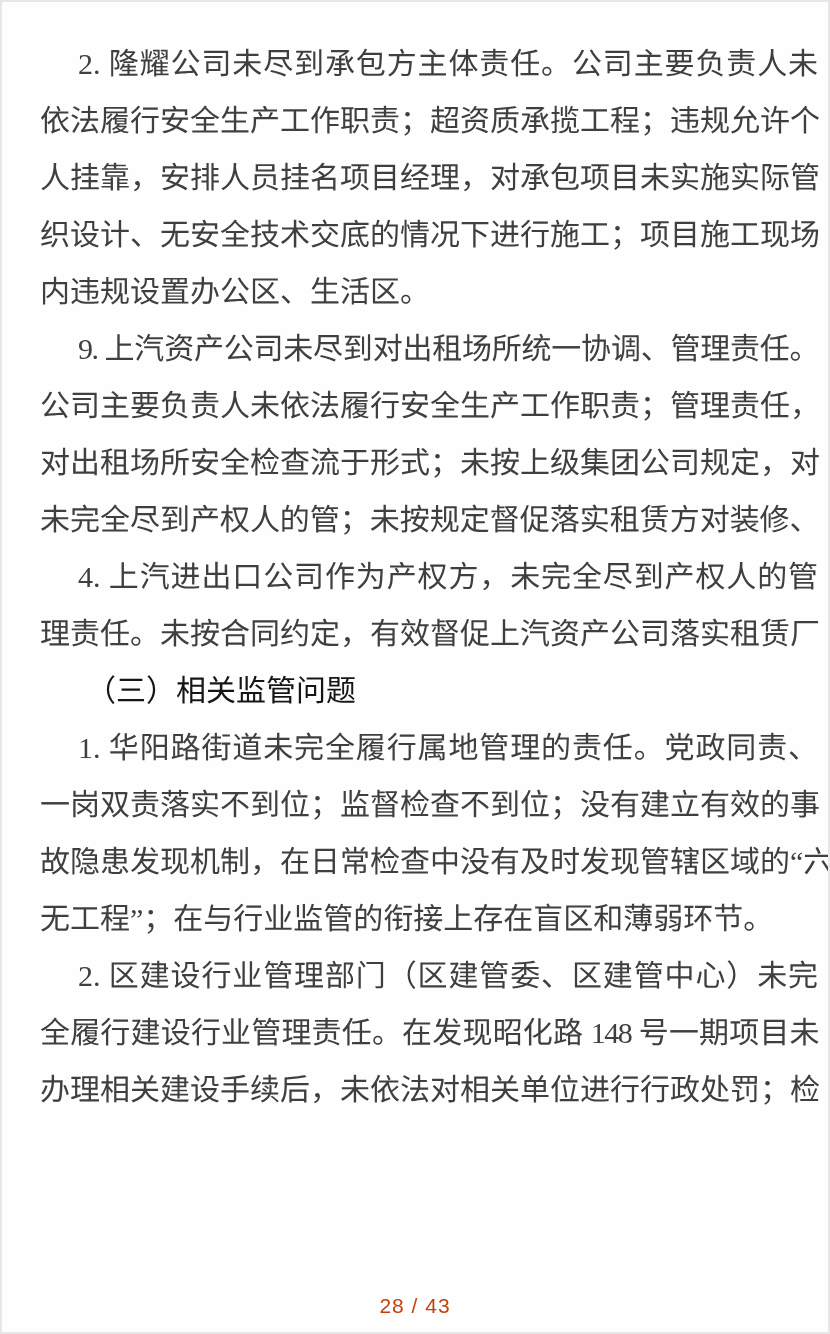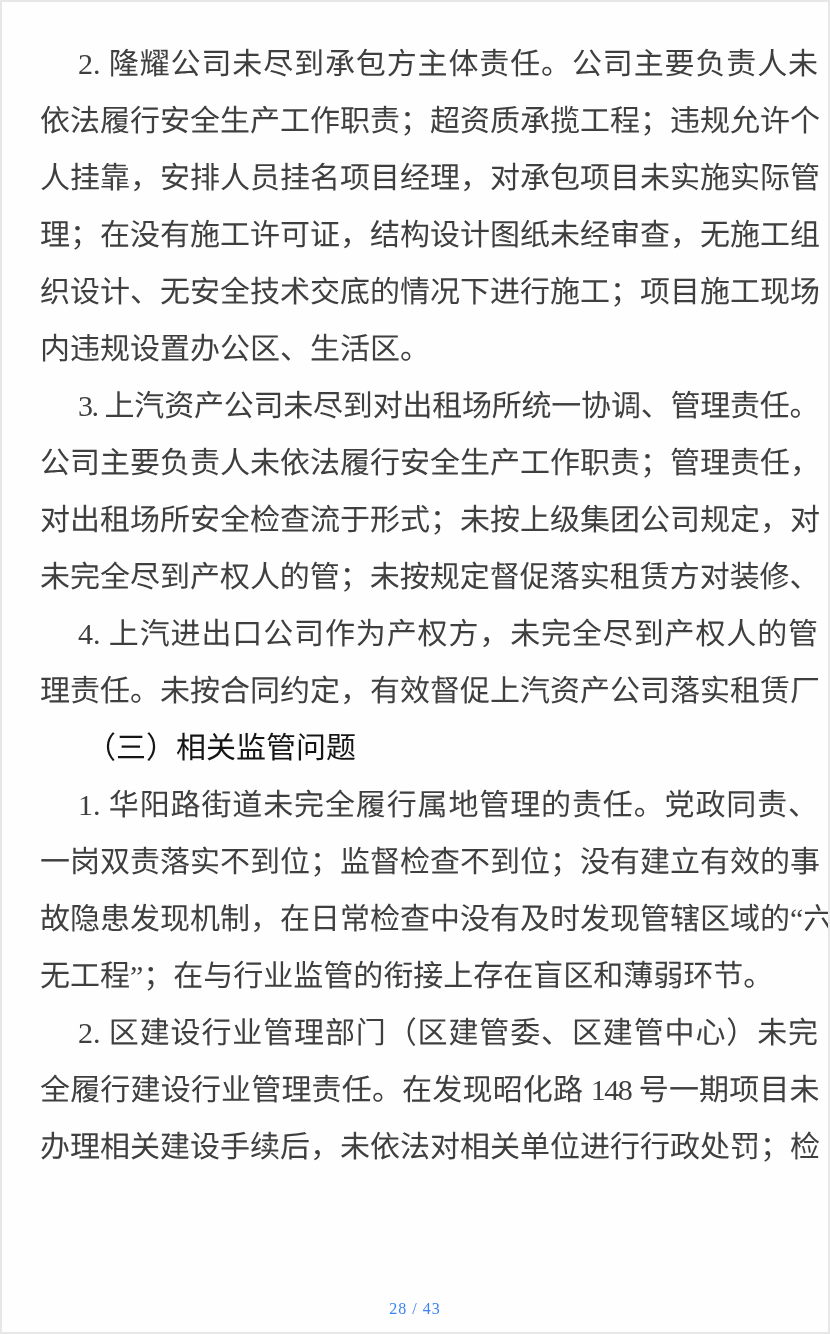--- a/index.html
+++ b/index.html
@@ -47,38 +47,37 @@
     letter-spacing: -1.6px;
   }
   .footer {
     position: absolute;
     left: 0;
     right: 0;
     bottom: 14px;
     text-align: center;
   }
   .pagenum {
-    font-family: Liberation Serif, serif;
-    font-size: 16px;
-    color: #3b82f6;
+    font-family: Liberation Sans, sans-serif;
+    font-size: 21px;
+    color: #c2410c;
     letter-spacing: 1px;
   }
 </style>
 </head>
 <body>
 
 <div class="page">
   <main class="doc-body">
     <div class="ln indent">2. 隆耀公司未尽到承包方主体责任。公司主要负责人未</div>
     <div class="ln">依法履行安全生产工作职责；超资质承揽工程；违规允许个</div>
     <div class="ln">人挂靠，安排人员挂名项目经理，对承包项目未实施实际管</div>
-    <div class="ln">理；在没有施工许可证，结构设计图纸未经审查，无施工组</div>
     <div class="ln">织设计、无安全技术交底的情况下进行施工；项目施工现场</div>
     <div class="ln end">内违规设置办公区、生活区。</div>
-    <div class="ln indent tight">3. 上汽资产公司未尽到对出租场所统一协调、管理责任。</div>
+    <div class="ln indent tight">9. 上汽资产公司未尽到对出租场所统一协调、管理责任。</div>
     <div class="ln">公司主要负责人未依法履行安全生产工作职责；管理责任，</div>
     <div class="ln">对出租场所安全检查流于形式；未按上级集团公司规定，对</div>
     <div class="ln tight">未完全尽到产权人的管；未按规定督促落实租赁方对装修、</div>
     <div class="ln indent">4. 上汽进出口公司作为产权方，未完全尽到产权人的管</div>
     <div class="ln">理责任。未按合同约定，有效督促上汽资产公司落实租赁厂</div>
     <div class="ln head">（三）相关监管问题</div>
     <div class="ln indent">1. 华阳路街道未完全履行属地管理的责任。党政同责、</div>
     <div class="ln">一岗双责落实不到位；监督检查不到位；没有建立有效的事</div>
     <div class="ln">故隐患发现机制，在日常检查中没有及时发现管辖区域的“六</div>
     <div class="ln end">无工程”；在与行业监管的衔接上存在盲区和薄弱环节。</div>

